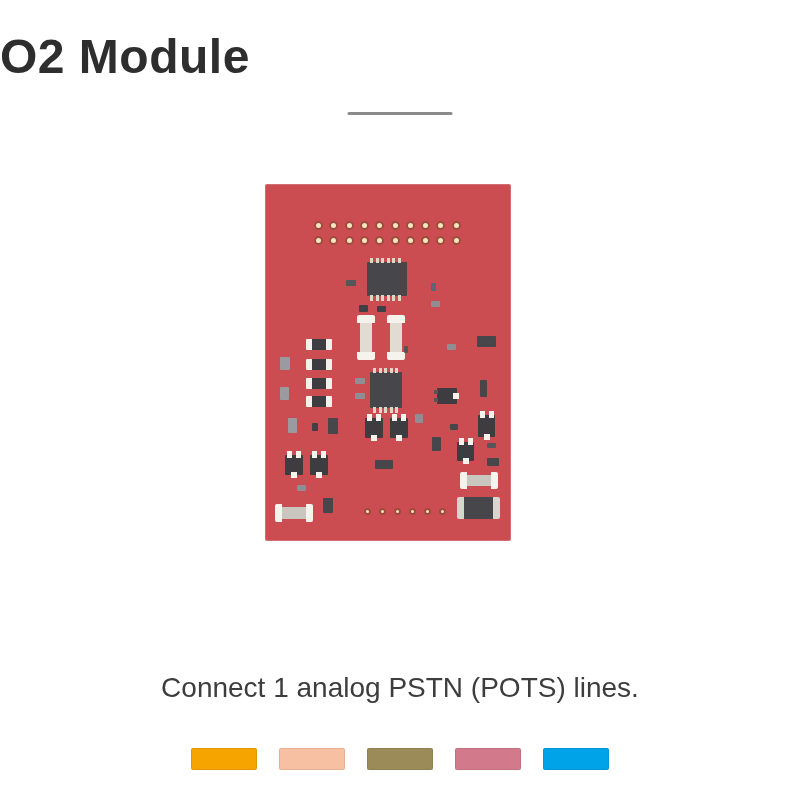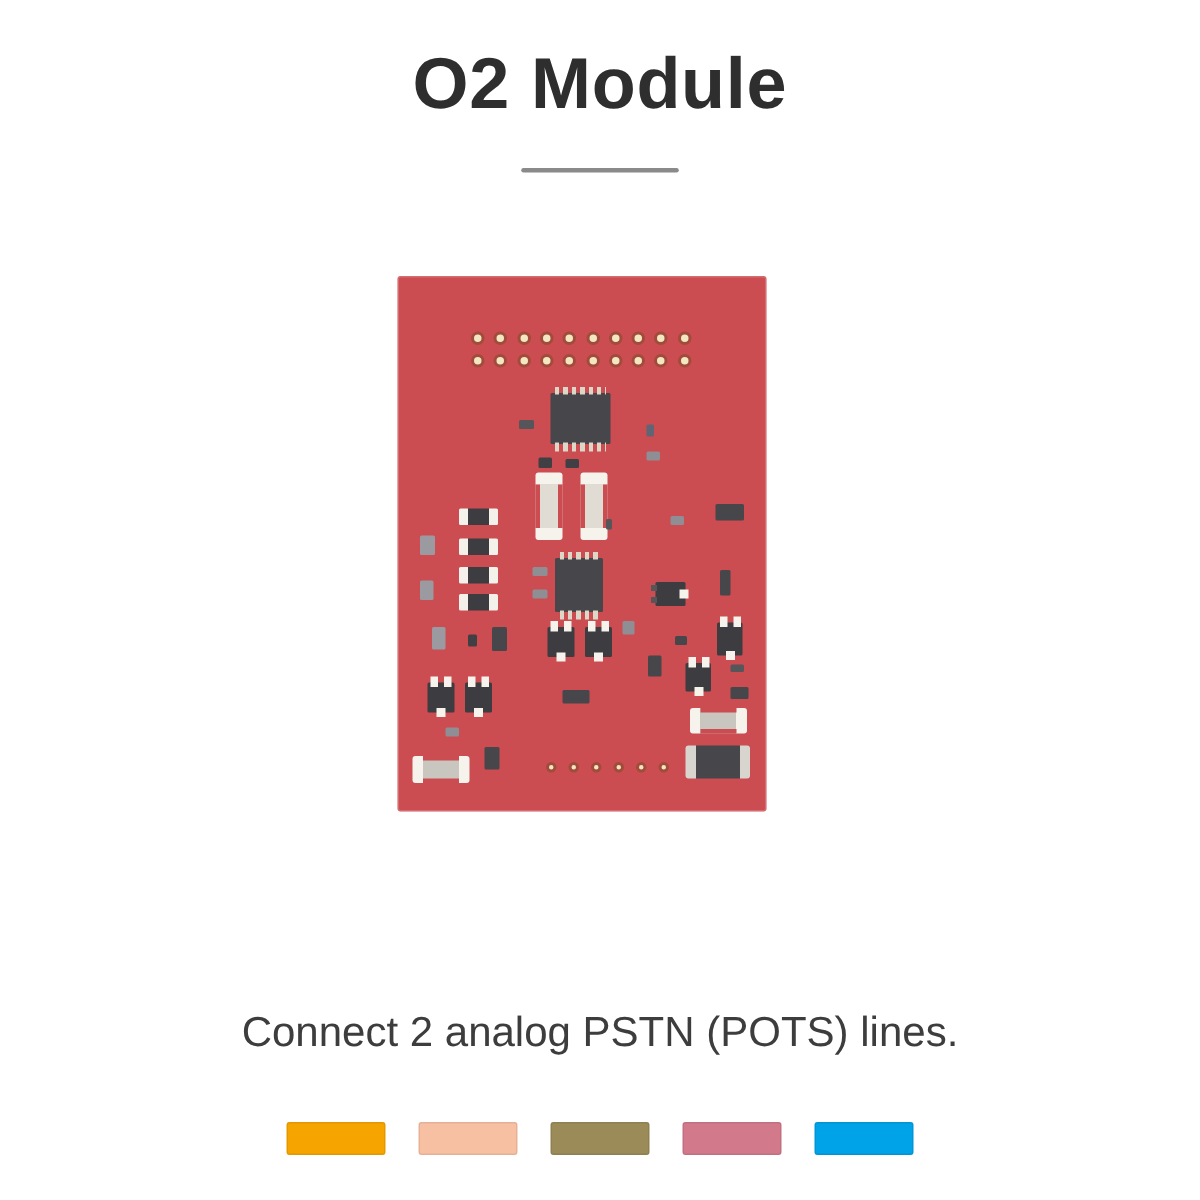--- a/index.html
+++ b/index.html
@@ -1,19 +1,19 @@
 <!DOCTYPE html>
 <html><head>
 <meta charset="utf-8">
 <style>
   html,body{margin:0;padding:0;background:#fff;}
   .page{position:relative;width:800px;height:800px;background:#ffffff;overflow:hidden;
         font-family:"Liberation Sans", sans-serif;}
 
-  .title{position:absolute;top:30px;left:0;width:800px;text-align:center;
+  .title{position:absolute;top:30px;left:0;width:800px;text-align:left;
          font-size:48px;line-height:54px;font-weight:bold;color:#2e2e2e;letter-spacing:0.5px;}
 
   .divider{position:absolute;top:112px;left:50%;transform:translateX(-50%);
            width:105px;height:3px;background:#8a8a8a;border-radius:2px;}
 
   
   .pcb{position:absolute;left:265px;top:184px;width:246px;height:357px;
        background:#cb4d52;border-radius:2px;
        box-shadow:inset 0 0 0 1px rgba(255,255,255,0.18);}
   .cmp,.dot{position:absolute;}
@@ -140,21 +140,21 @@
       <div class="cmp rect" style="left: 222px; top: 274px; width: 12px; height: 8px; background: rgb(70, 70, 75);"></div>
       <div class="cmp rect" style="left: 23px; top: 234px; width: 9px; height: 15px; background: rgb(154, 154, 160);"></div>
       <div class="cmp rect" style="left: 47px; top: 239px; width: 6px; height: 8px; background: rgb(63, 63, 68);"></div>
       <div class="cmp rect" style="left: 63px; top: 234px; width: 10px; height: 16px; background: rgb(70, 70, 75);"></div>
       <div class="cmp rect" style="left: 110px; top: 276px; width: 18px; height: 9px; background: rgb(70, 70, 75);"></div>
       <div class="cmp rect" style="left: 32px; top: 301px; width: 9px; height: 6px; background: rgb(142, 142, 148);"></div>
       <div class="cmp rect" style="left: 58px; top: 314px; width: 10px; height: 15px; background: rgb(70, 70, 75);"></div>
     </div>
 
 
-  <div class="product-desc">Connect 2 analog PSTN (POTS) lines.</div>
+  <div class="product-desc">Connect 1 analog PSTN (POTS) lines.</div>
 
   <div class="swatch-row">
       <div class="swatch" style="background: rgb(246, 165, 0);"></div>
       <div class="swatch" style="background: rgb(248, 192, 163);"></div>
       <div class="swatch" style="background: rgb(154, 139, 89);"></div>
       <div class="swatch" style="background: rgb(210, 122, 139);"></div>
       <div class="swatch" style="background: rgb(0, 162, 232);"></div>
     </div>
 
 </div>

